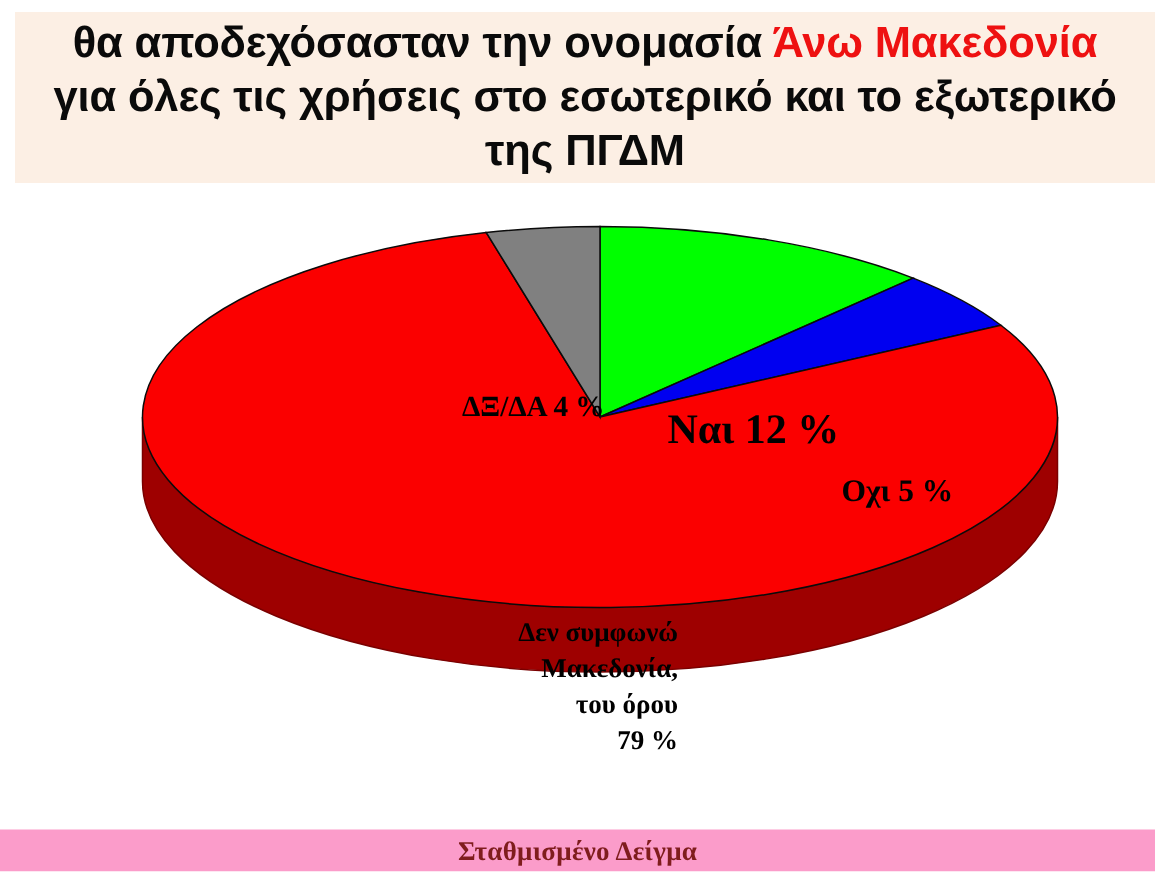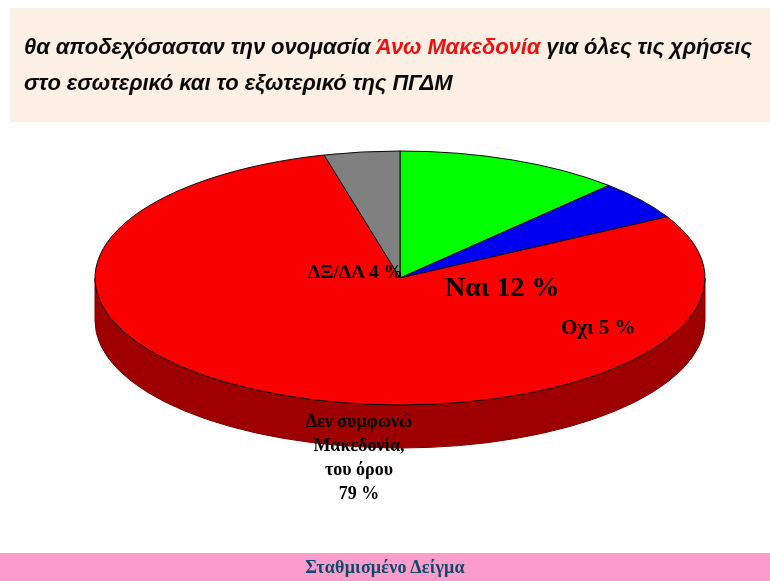--- a/index.html
+++ b/index.html
@@ -25,27 +25,26 @@
     background: #fcefe4;
     box-sizing: border-box;
     display: flex;
     align-items: center;
     justify-content: center;
     padding: 0 14px;
   }
   #title-text {
     font-family: "Liberation Sans", sans-serif;
     font-weight: bold;
-    font-size: 22px;
+    font-size: 29px;
     line-height: 36px;
     color: #0a0a0a;
-    text-align: left;
+    text-align: center;
     letter-spacing: -0.1px;
     width: 100%;
-    font-style: italic;
   }
   #title-text .accent {
     color: #ee1111;
   }
 
   
   #chart-area {
     position: absolute;
     left: 12px;
     top: 122px;
@@ -79,21 +78,21 @@
   }
   #label-oxi {
     left: 549px;
     top: 193px;
     font-size: 21px;
   }
   #label-den {
     left: 254px;
     top: 288px;
     width: 186px;
-    text-align: center;
+    text-align: right;
     font-size: 18px;
     line-height: 1.33;
     white-space: normal;
   }
   #label-den .ln { display: block; }
 
   
   #footer-band {
     position: absolute;
     left: 0;
@@ -102,21 +101,21 @@
     height: 28px;
     background: #fb9cca;
     display: flex;
     align-items: center;
     justify-content: center;
   }
   #footer-text {
     font-family: "Liberation Serif", serif;
     font-weight: bold;
     font-size: 18px;
-    color: #0c4a6e;
+    color: #7f1d1d;
     letter-spacing: 0.2px;
   }
 </style>
 </head>
 <body>
 
 <div id="title-banner">
   <div id="title-text"><span>θα αποδεχόσασταν την ονομασία </span><span class="accent">Άνω Μακεδονία</span><span> για όλες τις χρήσεις στο εσωτερικό και το εξωτερικό της ΠΓΔΜ</span></div>
 </div>
 

